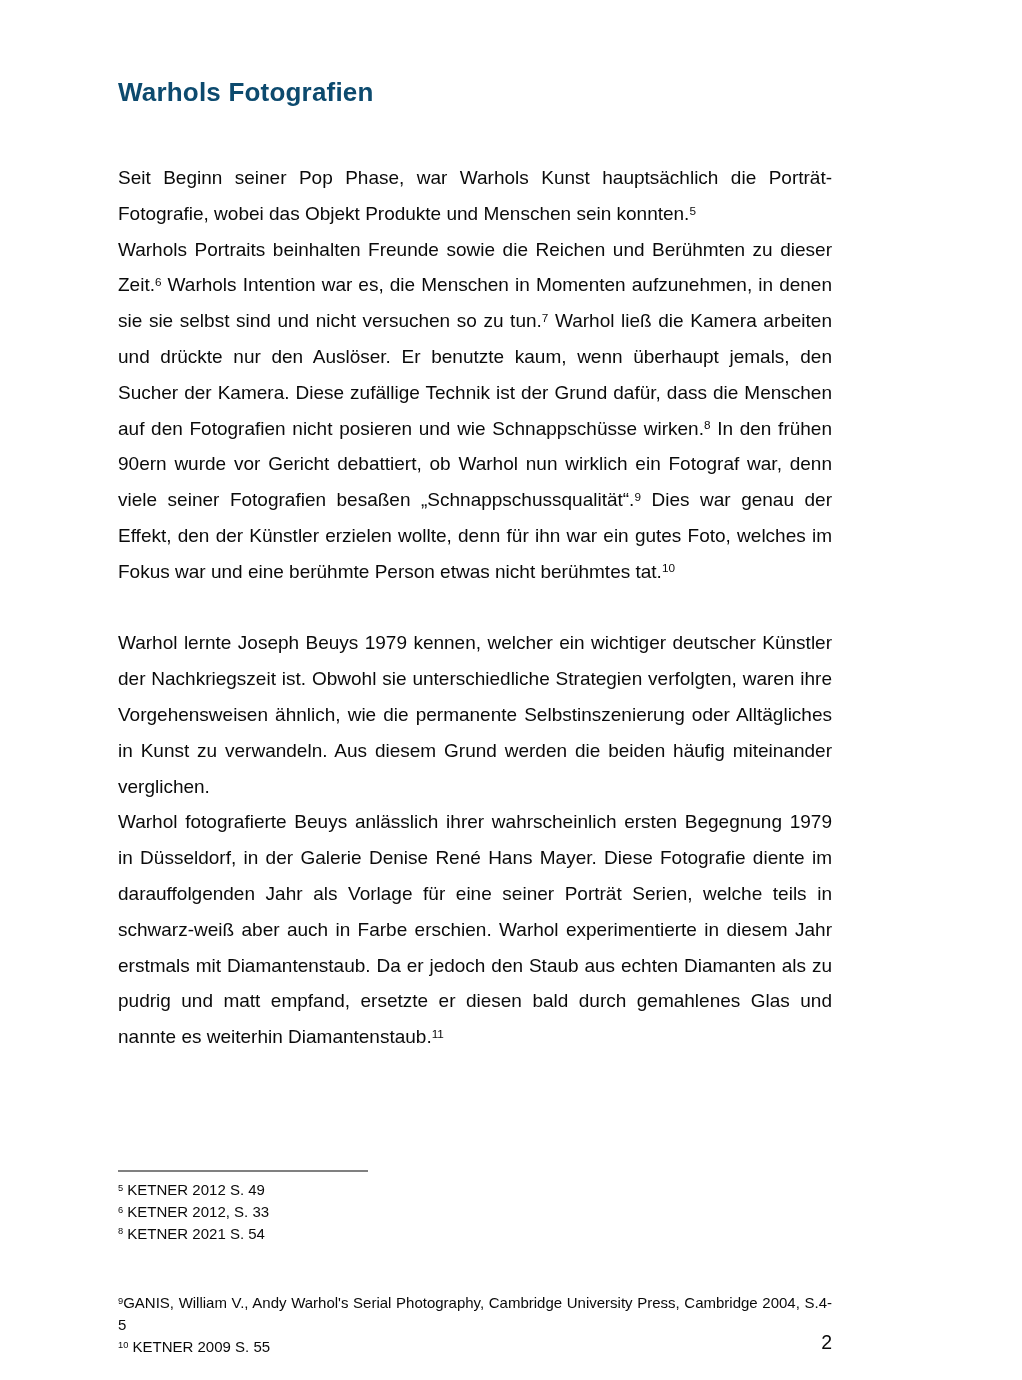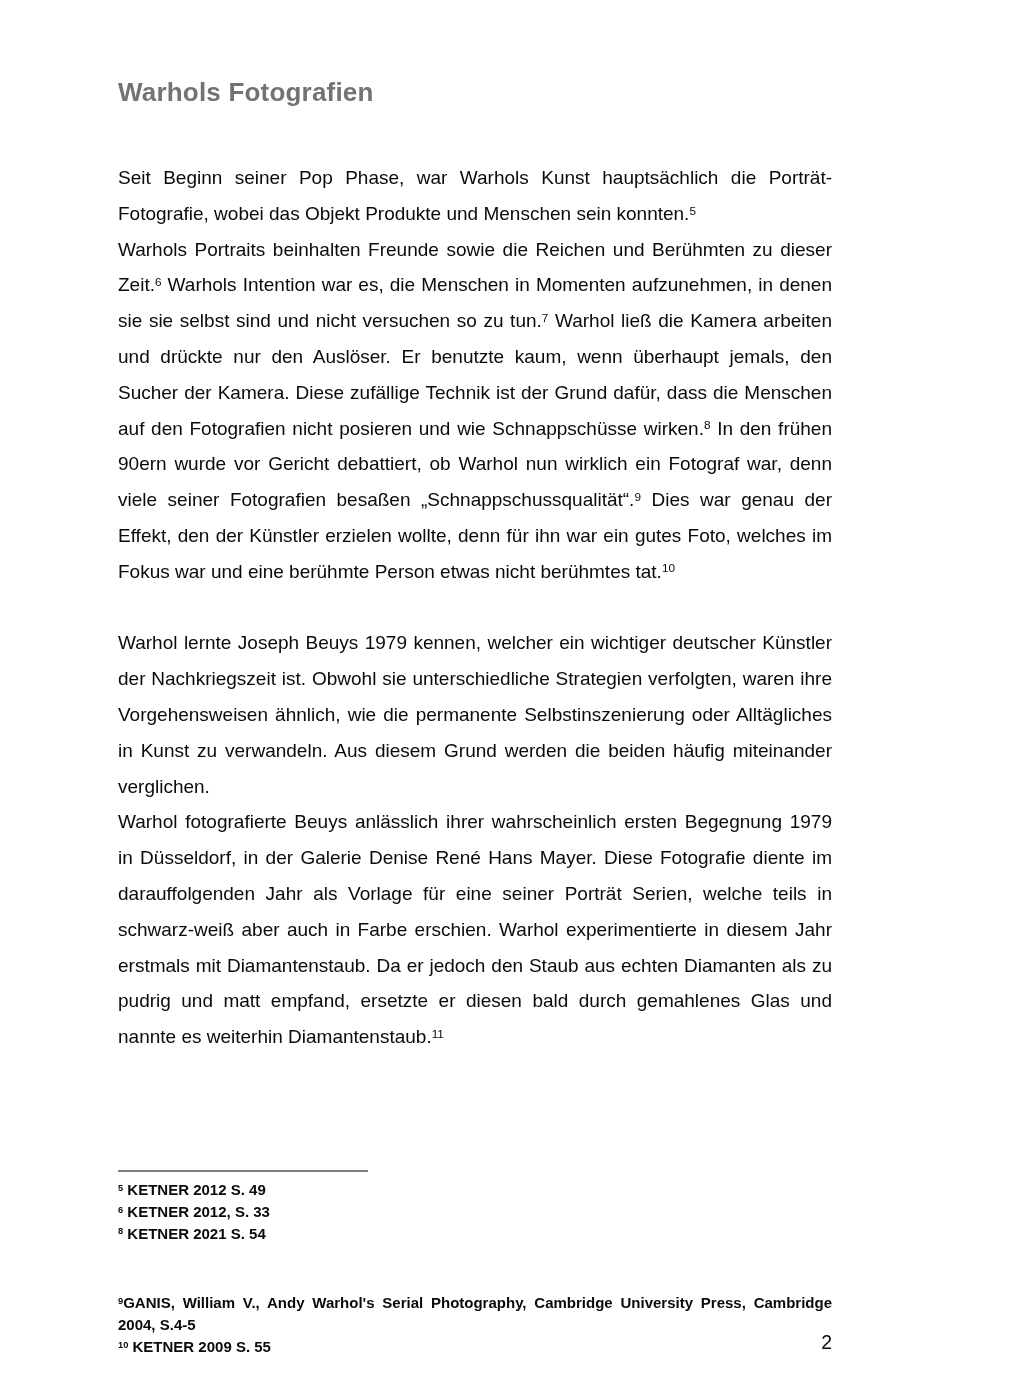--- a/index.html
+++ b/index.html
@@ -18,21 +18,21 @@
   }
   .doc-title {
     position: absolute;
     left: 118px;
     top: 76px;
     margin: 0;
     font-size: 26px;
     line-height: 32px;
     font-weight: 700;
     letter-spacing: 0.2px;
-    color: #737373;
+    color: #0c4a6e;
     text-align: right;
   }
   .body-text {
     position: absolute;
     left: 118px;
     top: 160px;
     width: 714px;
     font-size: 19px;
     line-height: 35.8px;
     text-align: justify;
@@ -63,21 +63,20 @@
   }
   .fn-rule {
     width: 250px;
     height: 2px;
     background: #808080;
     margin: 0 0 7px 0;
   }
   .fn {
     margin: 0;
     padding: 0;
-    font-weight: bold;
   }
   .fn-justify {
     text-align: justify;
     margin-top: 48px;
   }
   .page-num {
     position: absolute;
     left: 118px;
     top: 1330px;
     width: 714px;

